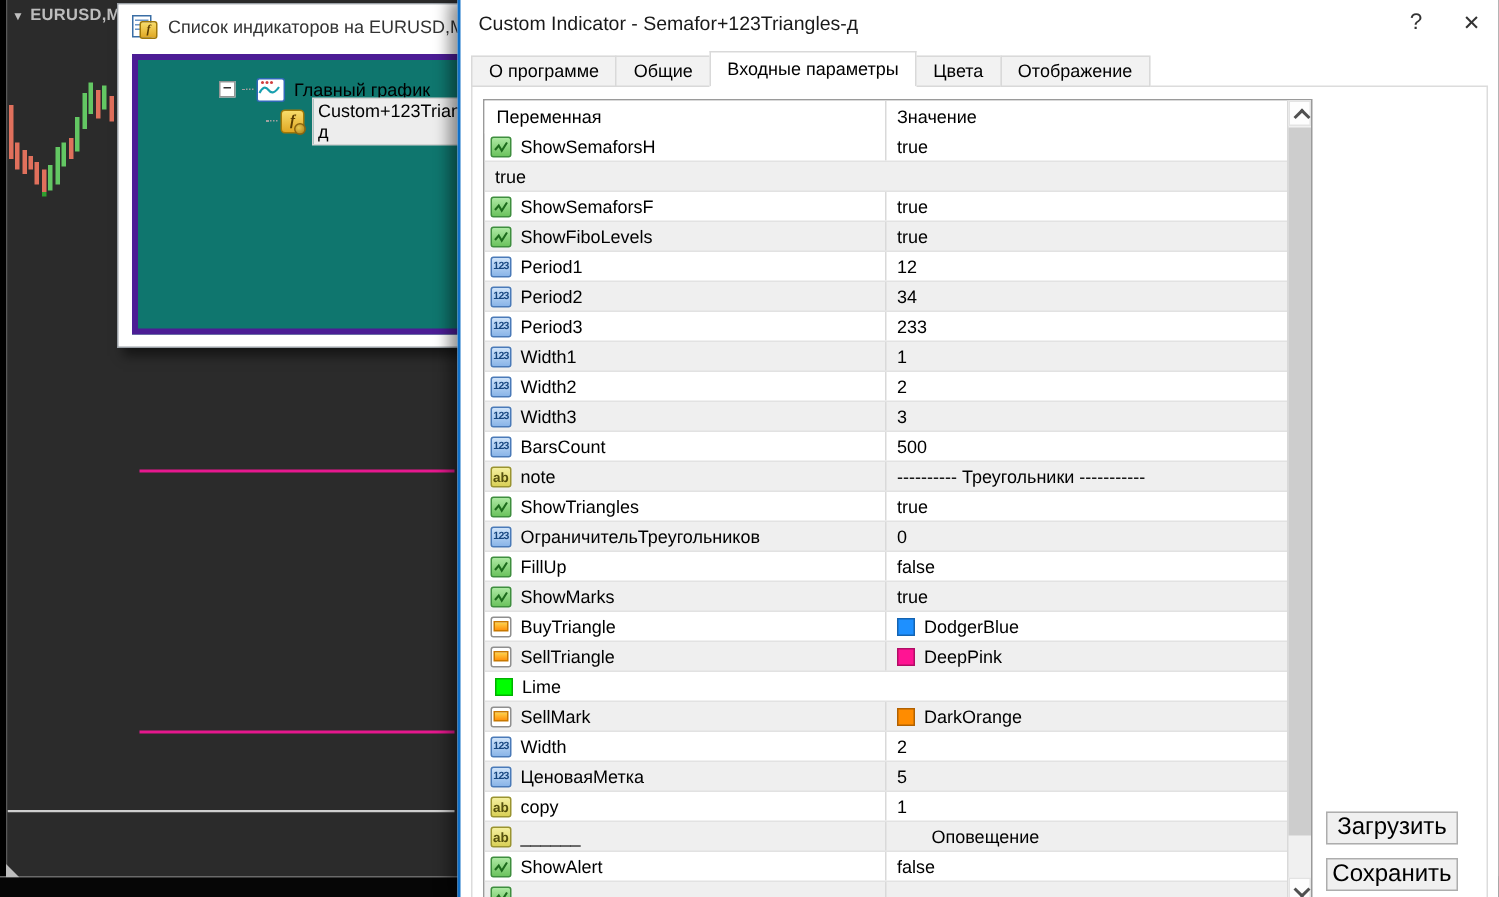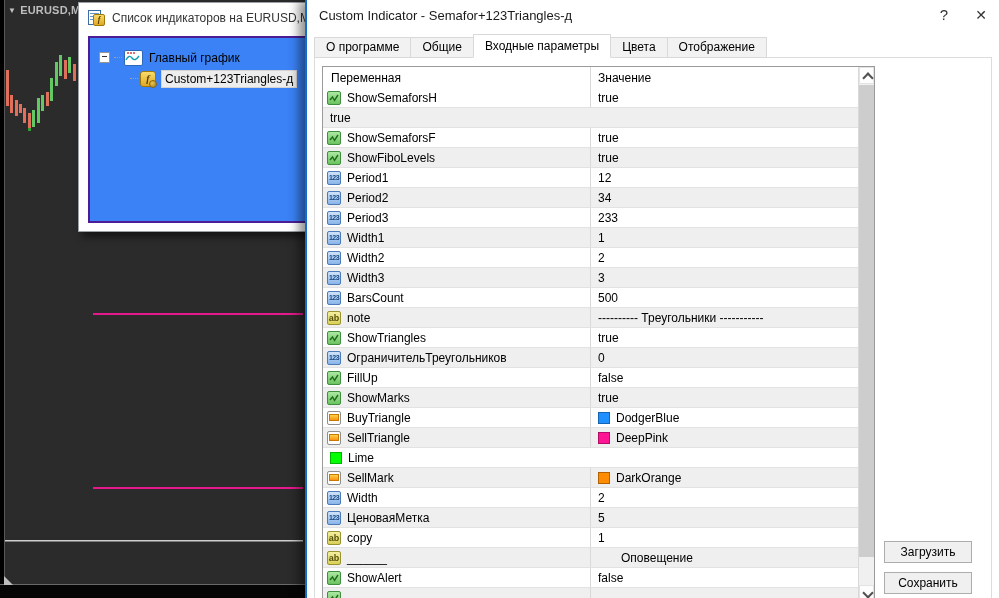--- a/index.html
+++ b/index.html
@@ -20,21 +20,21 @@
   #ind-window{position:absolute;left:78px;top:2px;width:227px;height:228px;background:#fff;
       border:1px solid #9aa0a6;box-shadow:4px 5px 7px rgba(0,0,0,.5);overflow:hidden;}
   .iw-titlebar{height:30px;display:flex;align-items:center;padding-left:9px;background:#fff;}
   .iw-title{font-size:12px;color:#333;white-space:nowrap;margin-left:7px;}
   .iw-icon{width:17px;height:16px;position:relative;flex:none;}
   .iw-icon .doc{position:absolute;left:0;top:0;width:11px;height:13px;background:#fff;border:1px solid #3a6ea5;}
   .iw-icon .doc i{display:block;height:1px;background:#6b96c8;margin:2px 1px 0 1px;}
   .iw-icon .fx{position:absolute;right:0;bottom:0;width:10px;height:10px;background:linear-gradient(#f8dc6a,#e0a824);
       border:1px solid #a07808;border-radius:2px;color:#5a3c00;font:italic bold 8px "Liberation Serif",serif;
       text-align:center;line-height:9px;}
-  .iw-tree{position:absolute;left:9px;top:33px;right:-4px;bottom:8px;border:2px solid #4c1d95;background:#3b82f6;padding-top:9px;}
+  .iw-tree{position:absolute;left:9px;top:33px;right:-4px;bottom:8px;border:4px solid #4c1d95;background:#0f766e;padding-top:9px;padding-left:45px;}
   .tree-row{height:21px;display:flex;align-items:center;font-size:12px;color:#000;}
   .tree-row.child{padding-left:40px;}
   .tree-row.root{padding-left:9px;}
   .expander{width:9px;height:9px;border:1px solid #969696;background:#fff;position:relative;flex:none;margin-right:4px;}
   .expander:after{content:"";position:absolute;left:2px;top:3px;width:5px;height:1px;background:#333;}
   .dotline{width:8px;height:1px;border-top:1px dotted #a0a0a0;flex:none;margin-right:2px;}
   .chart-ico{width:17px;height:14px;position:relative;background:#fff;border:1px solid #3068b8;border-radius:2px;flex:none;margin-right:6px;}
   .chart-ico svg{position:absolute;left:0;top:0;}
   .fx-ico{width:14px;height:14px;background:linear-gradient(#f8dc6a,#e0a824);border:1px solid #a07808;border-radius:3px;
       color:#5a3c00;font:italic bold 10px "Liberation Serif",serif;text-align:center;line-height:13px;position:relative;flex:none;margin-right:6px;}
@@ -82,21 +82,21 @@
   .vscroll{position:absolute;top:0;right:0;bottom:0;width:16px;background:#f0f0f0;border-left:1px solid #d9d9d9;box-sizing:border-box;}
   .sb-btn{position:absolute;left:0;width:15px;height:17px;background:#fdfdfd;border:1px solid #e3e3e3;box-sizing:border-box;}
   .sb-btn.up{top:0;}
   .sb-btn.down{bottom:0;}
   .chev{position:absolute;left:4px;width:6px;height:6px;border-top:2px solid #505050;border-left:2px solid #505050;}
   .sb-btn.up .chev{top:6px;transform:rotate(45deg);}
   .sb-btn.down .chev{top:3px;transform:rotate(225deg);}
   .sb-thumb{position:absolute;left:0;top:18px;width:15px;height:472px;background:#cdcdcd;}
 
   .dlg-btn{position:absolute;left:577px;width:88px;height:22px;background:#f0f0f0;border:1px solid #adadad;
-      font-size:12px;color:#000;font-family:"Liberation Sans",sans-serif;padding:0;}
+      font-size:16px;color:#000;font-family:"Liberation Sans",sans-serif;padding:0;}
   .dlg-btn.load{top:541px;}
   .dlg-btn.save{top:572px;}
 </style>
 </head>
 <body>
 
 <div id="chart-layer" style="background: rgb(43, 43, 43);">
   <svg id="chart-svg" width="999" height="598">
       <rect x="6" y="70" width="3" height="36" fill="#e0705c"></rect>
       <rect x="10" y="95" width="3" height="18" fill="#e0705c"></rect>

